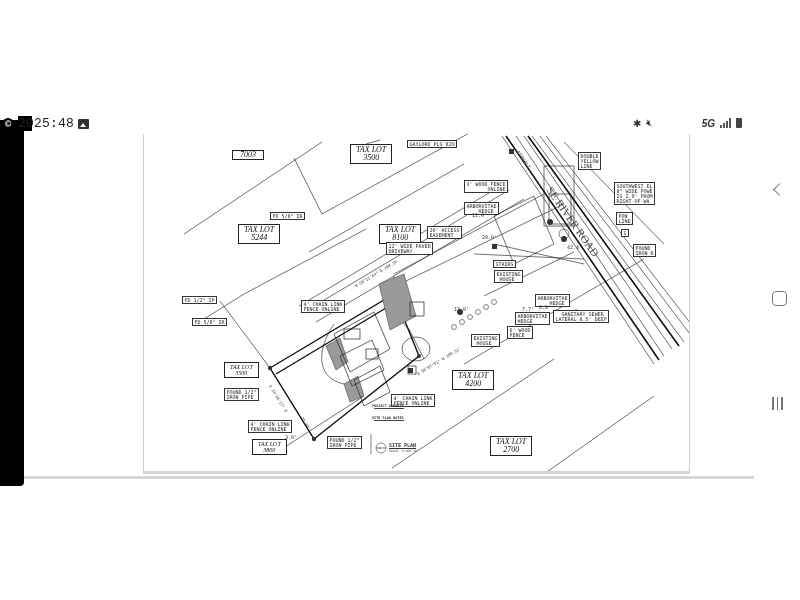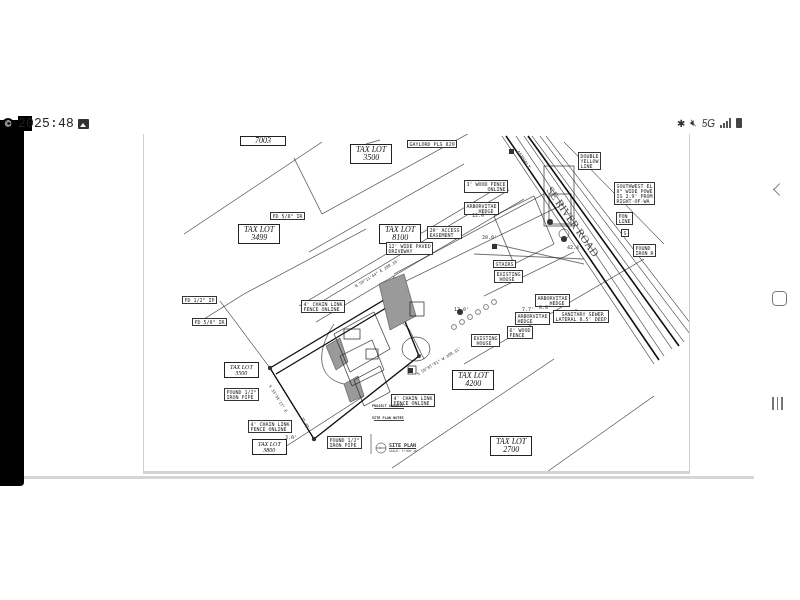--- a/index.html
+++ b/index.html
@@ -6,21 +6,21 @@
   body { width:800px; height:600px; position:relative; overflow:hidden; font-family:"Liberation Sans", sans-serif; }
   .phone { position:absolute; left:0; top:112px; width:760px; height:376px; }
   .black-edge { position:absolute; left:0; top:120px; width:24px; height:366px; background:#000; border-bottom-right-radius:4px; }
   .statusbar { position:absolute; left:0; top:114px; width:760px; height:20px; }
   .sb-left { position:absolute; left:2px; top:2px; display:flex; align-items:center; gap:4px; font-size:13px; color:#222; }
   .sb-left .copy { display:inline-block; width:12px; height:12px; border-radius:50%; background:#000; color:#fff; font-size:9px; line-height:12px; text-align:center; font-weight:bold; }
   .sb-left .time { background:linear-gradient(90deg,#000 0,#000 14px, transparent 14px); color:#222; padding-left:0; letter-spacing:0.2px;font-family:Liberation Mono, monospace; }
   .sb-left .img-ico { display:inline-block; width:11px; height:10px; background:#333; border-radius:1px; position:relative; }
   .sb-left .img-ico::after { content:""; position:absolute; left:2px; bottom:2px; border-left:3px solid transparent; border-right:3px solid transparent; border-bottom:4px solid #fff; }
   .sb-right { position:absolute; right:18px; top:3px; display:flex; align-items:center; gap:5px; font-size:10px; color:#333; }
-  .sb-right .fivegee { font-style:italic; font-weight:normal; font-size:10px; }
+  .sb-right .fivegee { font-style:italic; font-weight:bold; font-size:10px;margin-left:44px; }
   .sb-right .sig { display:inline-flex; align-items:flex-end; gap:1px; height:10px; }
   .sb-right .sig i { display:block; width:2px; background:#555; }
   .sb-right .bat { width:6px; height:10px; background:#444; border-radius:1px; }
 
   .viewer { position:absolute; left:24px; top:134px; width:732px; height:344px; background:#fff; }
   .viewer-bottom { position:absolute; left:24px; top:476px; width:730px; height:3px; background:#d6d6d6; }
   .doc { position:absolute; left:143px; top:134px; width:547px; height:340px; background:#fff; border-left:1px solid #cfcfcf; border-right:1px solid #cfcfcf; border-bottom:3px solid #d4d4d4; box-sizing:border-box; overflow:hidden; }
   .doc svg { position:absolute; left:0; top:0; }
 
   .label { position:absolute; font-family:"DejaVu Sans Mono", monospace; font-size:5px; line-height:5px; color:#222; border:0.8px solid #333; padding:0.5px 1.5px; background:#fff; white-space:pre; }
@@ -165,28 +165,28 @@
     </g>
     <g fill="#444" font-family="DejaVu Sans Mono, monospace" font-size="3">
       <rect x="230" y="274" width="30" height="1"></rect>
       <rect x="230" y="286" width="30" height="1"></rect>
     </g>
 
     <text x="402" y="56" font-family="Liberation Serif, serif" font-size="11" fill="#444" transform="rotate(55 402 56)">SE RIVER ROAD</text>
     <text x="372" y="18" font-family="DejaVu Sans Mono, monospace" font-size="5" fill="#444" transform="rotate(55 372 18)">ASPHALT</text>
   </svg>
 
-  <div class="taxlot" style="left:88px;top:2px;padding:0 14px;margin-left:8px;"><span>7003</span></div>
+  <div class="taxlot" style="left:88px;top:16px;padding:0 7px;"><span>7003</span></div>
   <div class="taxlot" style="left:206px;top:10px;">
       <div>TAX LOT</div>
       <div>3500</div>
     </div>
   <div class="taxlot" style="left:94px;top:90px;">
       <div>TAX LOT</div>
-      <div>3499</div>
+      <div>5244</div>
     </div>
   <div class="taxlot" style="left:235px;top:90px;">
       <div>TAX LOT</div>
       <div>8100</div>
     </div>
   <div class="taxlot" style="left:80px;top:228px;font-size:6px;line-height:6px;">
       <div>TAX LOT</div>
       <div>3500</div>
     </div>
   <div class="taxlot" style="left:308px;top:236px;">

